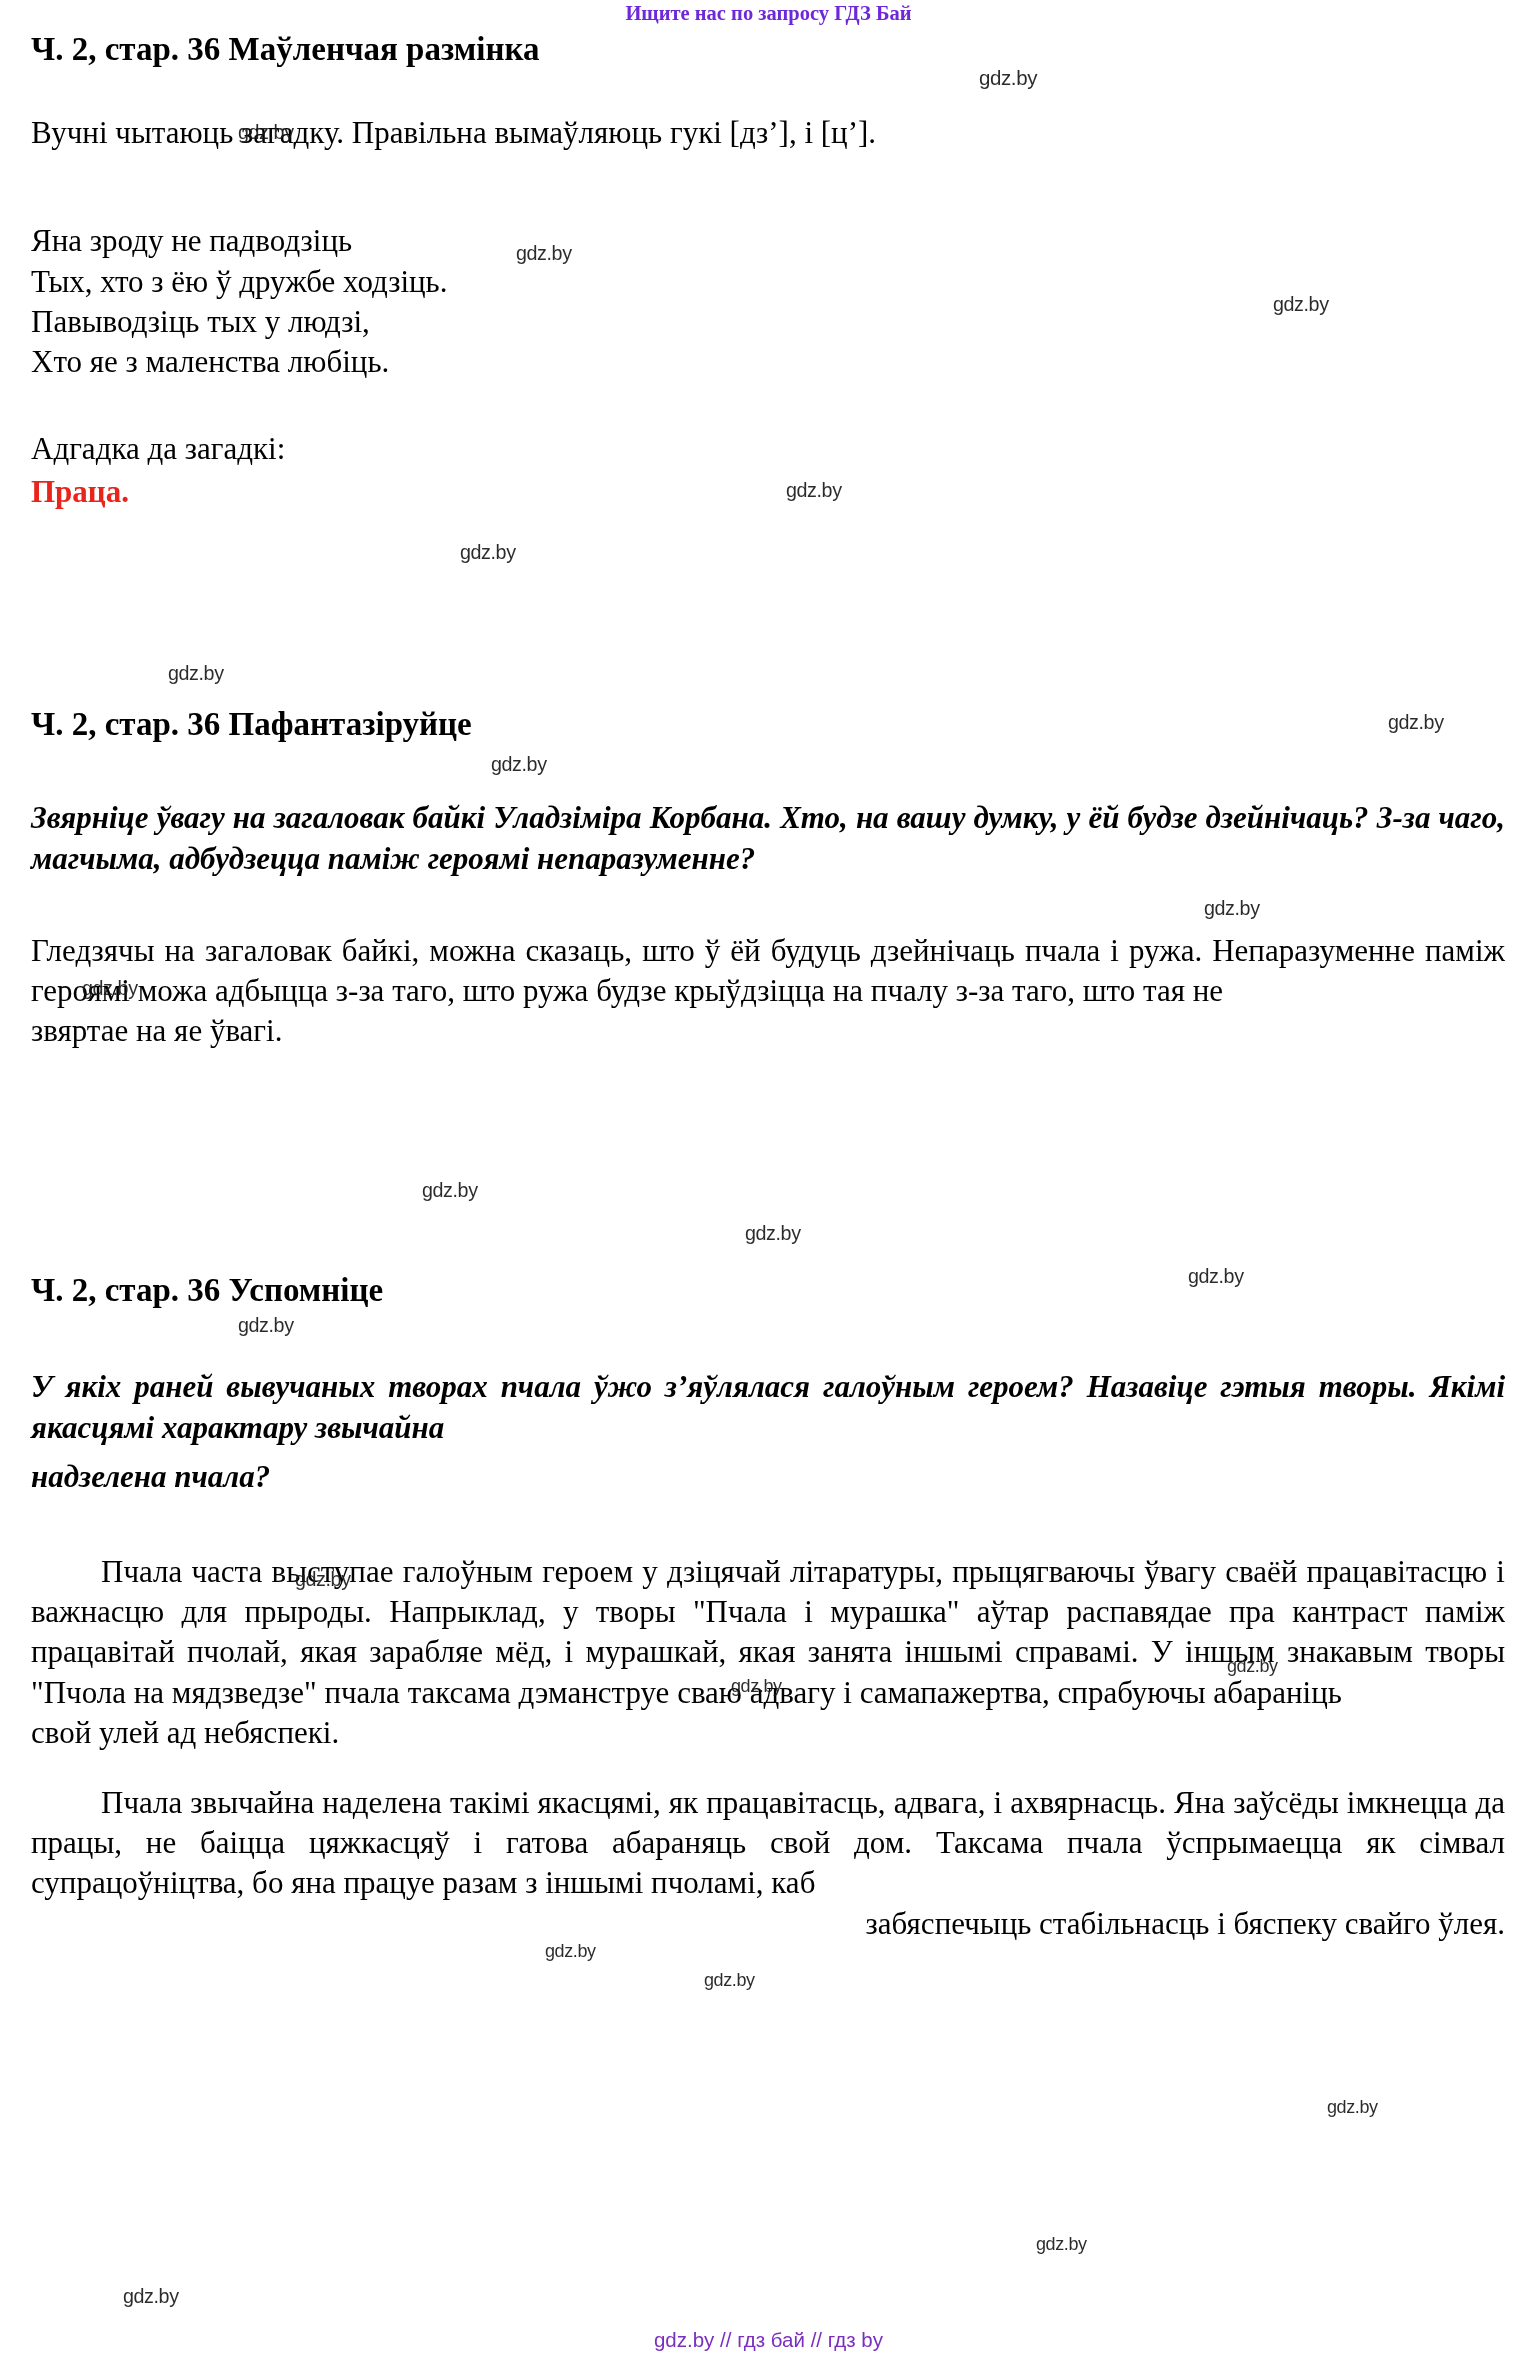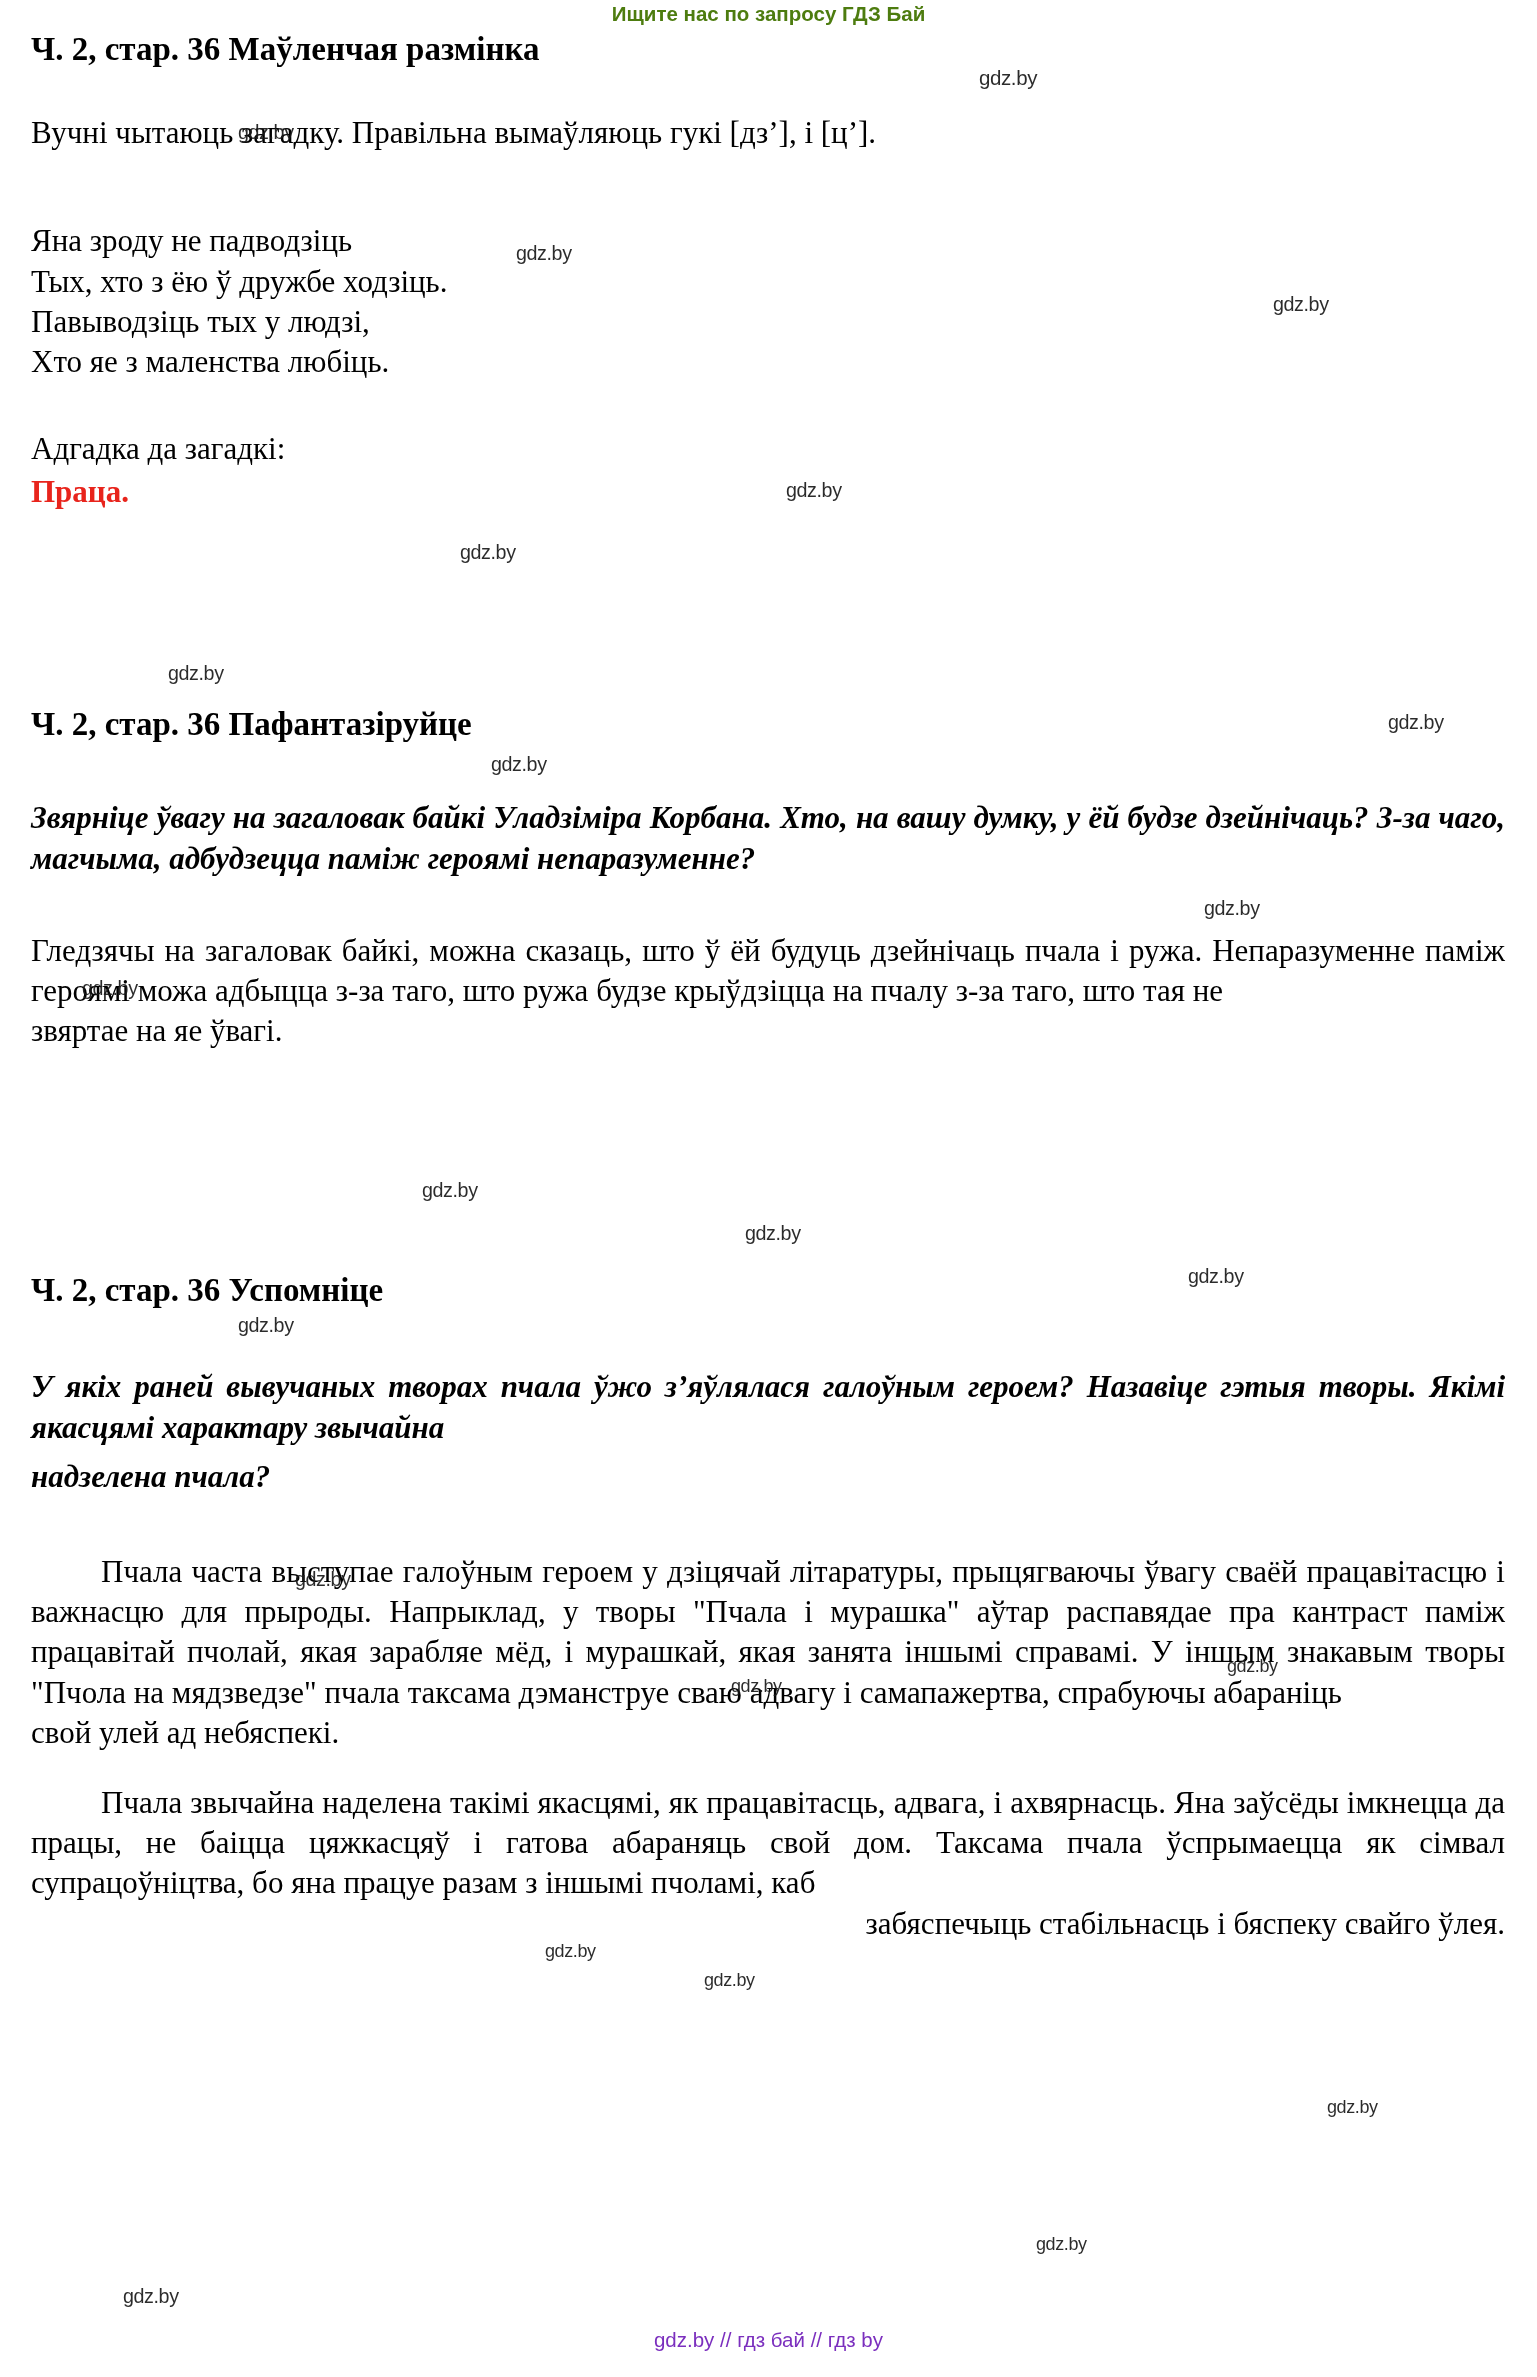--- a/index.html
+++ b/index.html
@@ -24,24 +24,24 @@
     padding: 0 31px;
   }
 
   
   .promo-banner {
     position: absolute;
     top: 1.6px;
     left: 0;
     width: 1537px;
     text-align: center;
-    font-family: Liberation Sans, sans-serif;
+    font-family: Liberation Serif, serif;
     font-size: 20.5px;
     font-weight: 700;
-    color: #4d7c0f;
+    color: #6d28d9;
     letter-spacing: 0px;
     white-space: nowrap;
   }
 
   
   .section-heading {
     font-family: "Liberation Serif", "DejaVu Serif", serif;
     font-weight: 700;
     font-size: 33px;
     line-height: 1.15;

